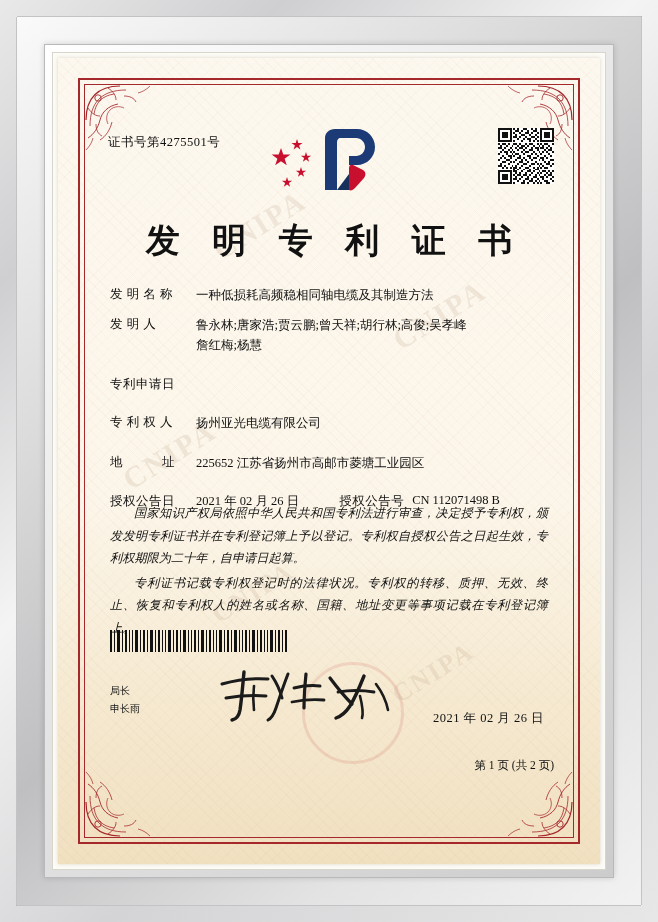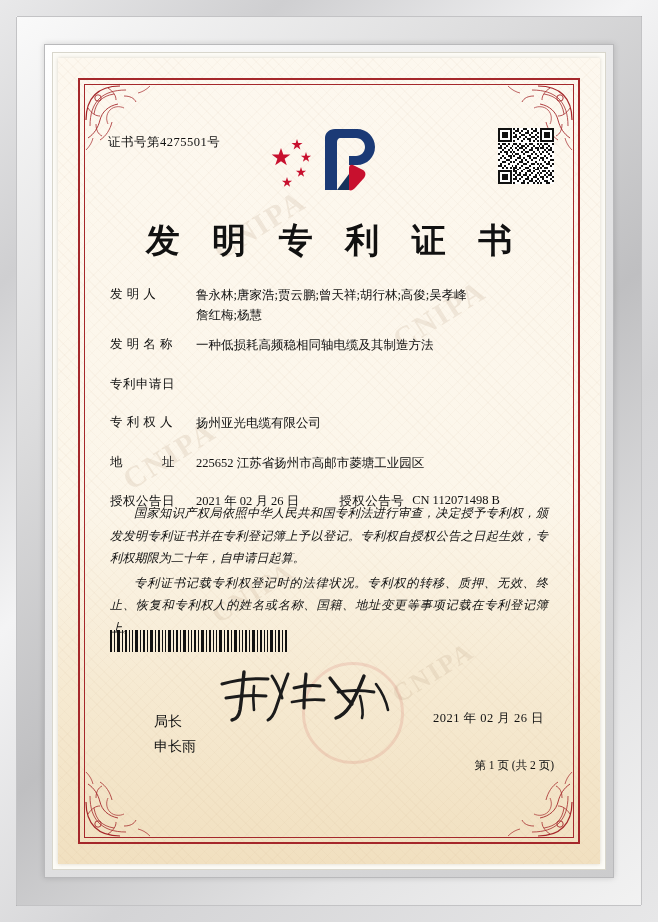--- a/index.html
+++ b/index.html
@@ -206,25 +206,24 @@
   #barcode {
     position: absolute;
     left: 6px; top: 524px;
     width: 180px; height: 22px;
   }
   #barcode svg { display:block; }
 
   
   #sig-labels {
     position: absolute;
-    left: 6px; top: 604px;
-    font-size: 14px;
+    left: 6px; top: 576px;
+    font-size: 10px;
     line-height: 1.75;
     color: #111;
-    margin-left: 44px;
   }
   #signature {
     position: absolute;
     left: 106px; top: 560px;
     width: 190px; height: 58px;
     color: #1b1b1b;
   }
   #signature svg { display:block; }
 
   #issue-date-bottom {
@@ -605,30 +604,30 @@
             <path d="M74 72 L86 72 L86 56 Z" fill="#16325c"></path>
           </g>
         </svg>
       </div>
 
       <div id="cert-title">发 明 专 利 证 书</div>
 
       <div id="fields">
 
         <div class="field-row">
+          <div class="field-label">发 明 名 称</div>
+          <div class="field-value">一种低损耗高频稳相同轴电缆及其制造方法</div>
+        </div>
+
+        <div class="field-row">
           <div class="field-label">发 明 人</div>
           <div class="field-value">
             <span>鲁永林;唐家浩;贾云鹏;曾天祥;胡行林;高俊;吴孝峰</span>
             <span class="cont-line">詹红梅;杨慧</span>
           </div>
-        </div>
-
-        <div class="field-row">
-          <div class="field-label">发 明 名 称</div>
-          <div class="field-value">一种低损耗高频稳相同轴电缆及其制造方法</div>
         </div>
 
 
         <div style="height:10px"></div>
 
         <div class="field-row">
           <div class="field-label">专利申请日</div>
         </div>
 
         <div style="height:10px"></div>

